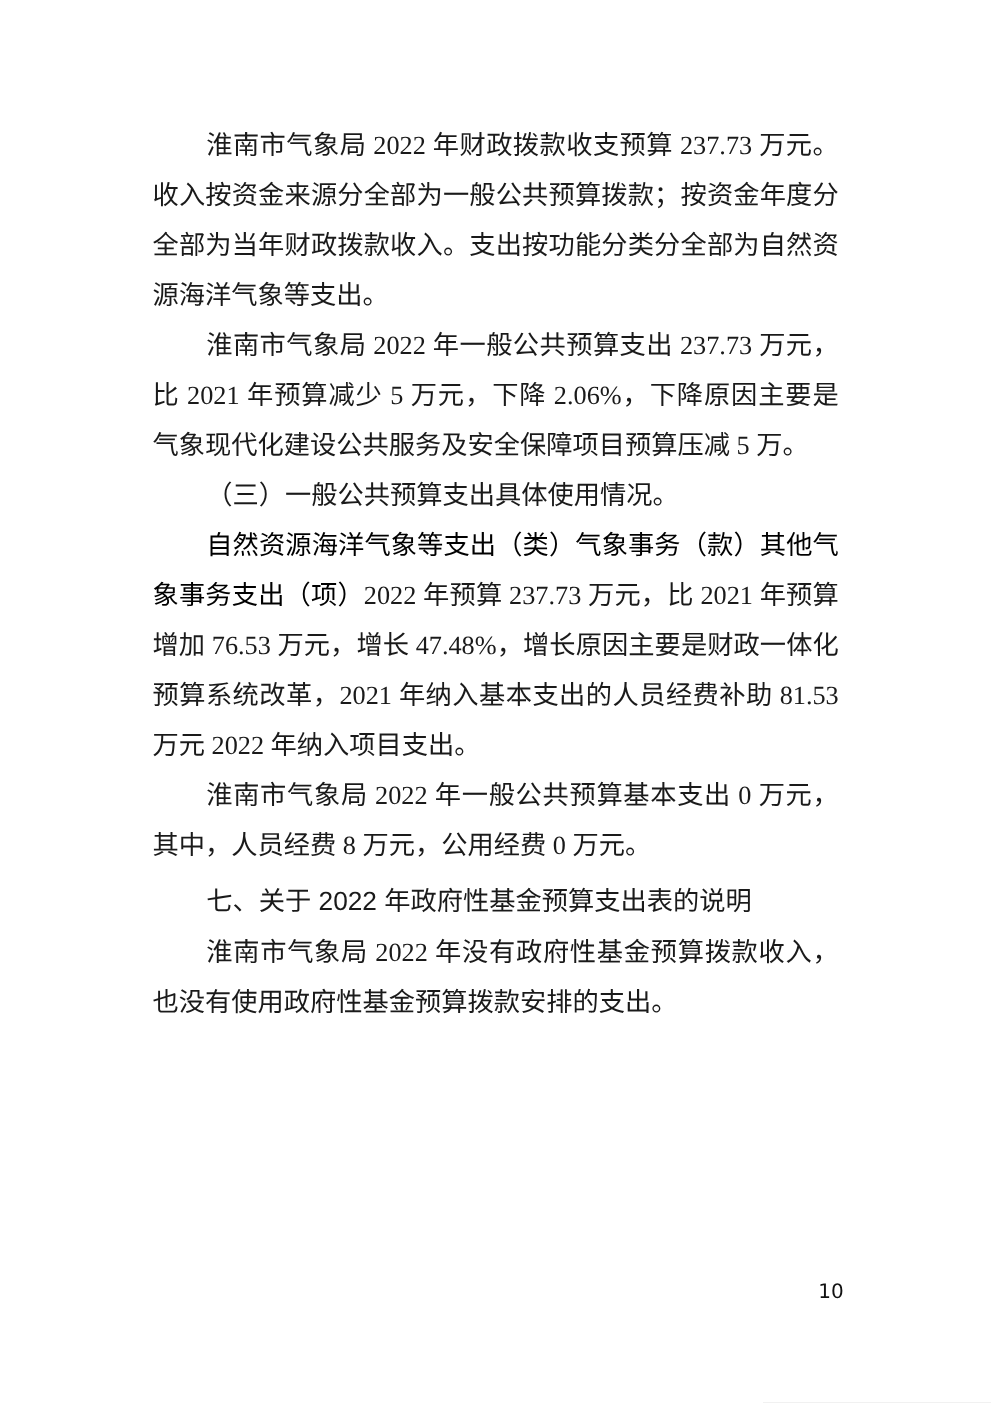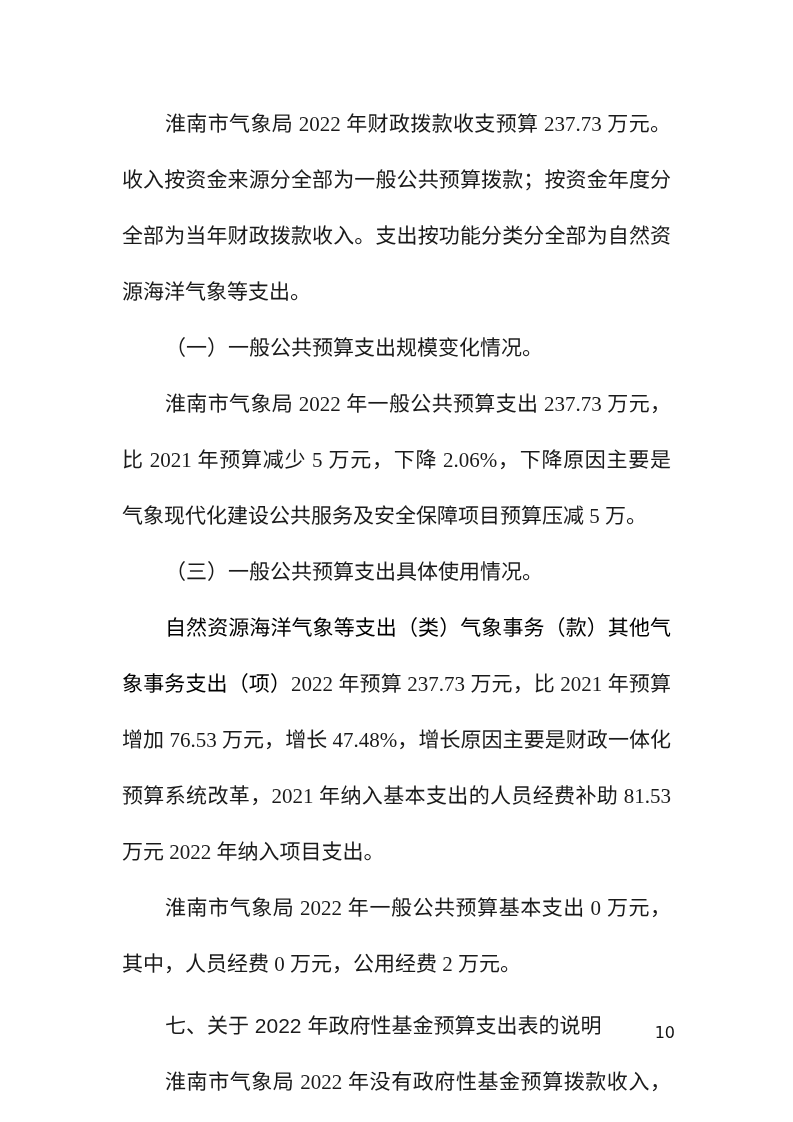--- a/index.html
+++ b/index.html
@@ -21,21 +21,21 @@
     left: 122px;
     top: 96px;
     width: 549px;
   }
   .content p,
   .content h2,
   .content h3 {
     margin: 0;
     padding: 0;
     font-size: 21px;
-    line-height: 56px;
+    line-height: 40px;
     text-indent: 43px;
     color: #1a1a1a;
     font-weight: normal;
   }
   .body-text {
     text-align: justify;
     text-justify: inter-ideograph;
   }
   .heading-major {
     font-family: "Liberation Sans", "DejaVu Sans", sans-serif;
@@ -69,32 +69,31 @@
 </style>
 </head>
 <body>
 
 <div class="page">
   <div class="content">
 
     <p class="body-text">淮南市气象局 2022 年财政拨款收支预算 237.73 万元。收入按资金来源分全部为一般公共预算拨款；按资金年度分全部为当年财政拨款收入。支出按功能分类分全部为自然资源海洋气象等支出。</p>
 
 
-    <h3 class="heading-sub">（一）一般公共预算支出规模变化情况。</h3>
 
     <p class="body-text">淮南市气象局 2022 年一般公共预算支出 237.73 万元，比 2021 年预算减少 5 万元，下降 2.06%，下降原因主要是气象现代化建设公共服务及安全保障项目预算压减 5 万。</p>
 
 
 
     <h3 class="heading-sub">（三）一般公共预算支出具体使用情况。</h3>
 
     <p class="body-text"><span class="bold-lead">自然资源海洋气象等支出（类）气象事务（款）其他气象事务支出（项）</span><span>2022 年预算 237.73 万元，比 2021 年预算增加 76.53 万元，增长 47.48%，增长原因主要是财政一体化预算系统改革，2021 年纳入基本支出的人员经费补助 81.53 万元 2022 年纳入项目支出。</span></p>
 
 
-    <p class="body-text">淮南市气象局 2022 年一般公共预算基本支出 0 万元，其中，人员经费 0 万元，公用经费 2 万元。</p>
+    <p class="body-text">淮南市气象局 2022 年一般公共预算基本支出 0 万元，其中，人员经费 8 万元，公用经费 0 万元。</p>
 
     <h2 class="heading-major pre-gap">七、关于 2022 年政府性基金预算支出表的说明</h2>
 
     <p class="body-text">淮南市气象局 2022 年没有政府性基金预算拨款收入，也没有使用政府性基金预算拨款安排的支出。</p>
 
   </div>
 
   <div class="page-number">10</div>
 </div>
 

